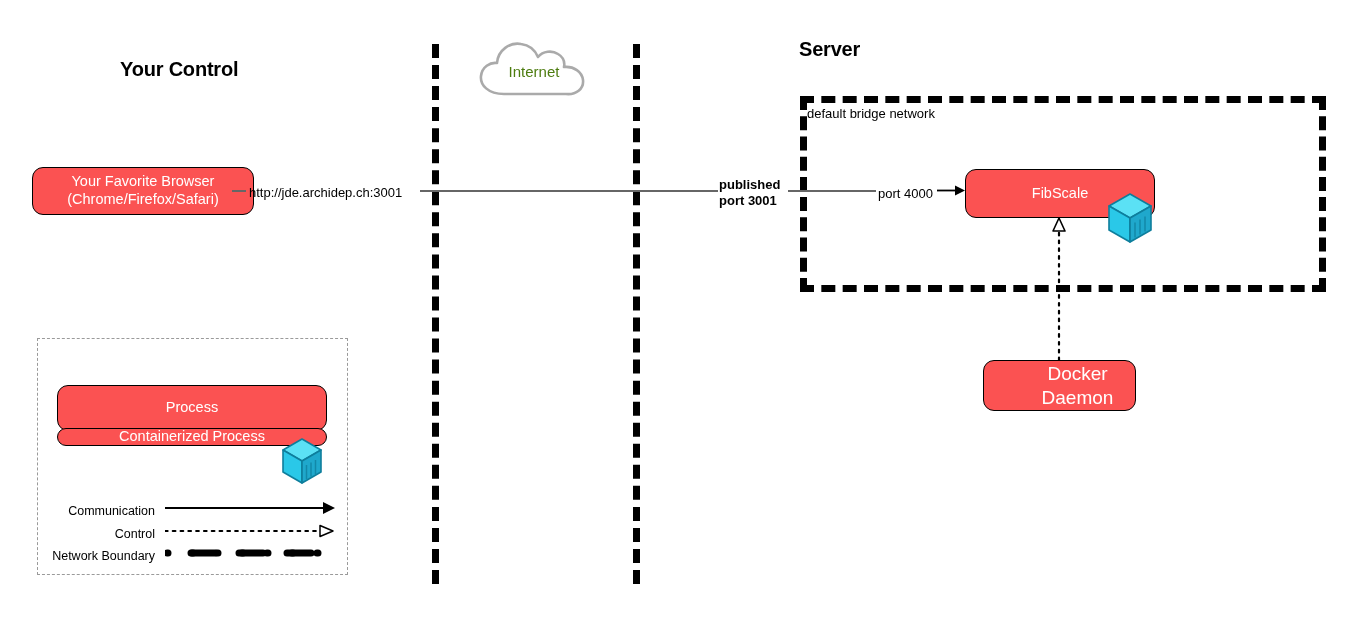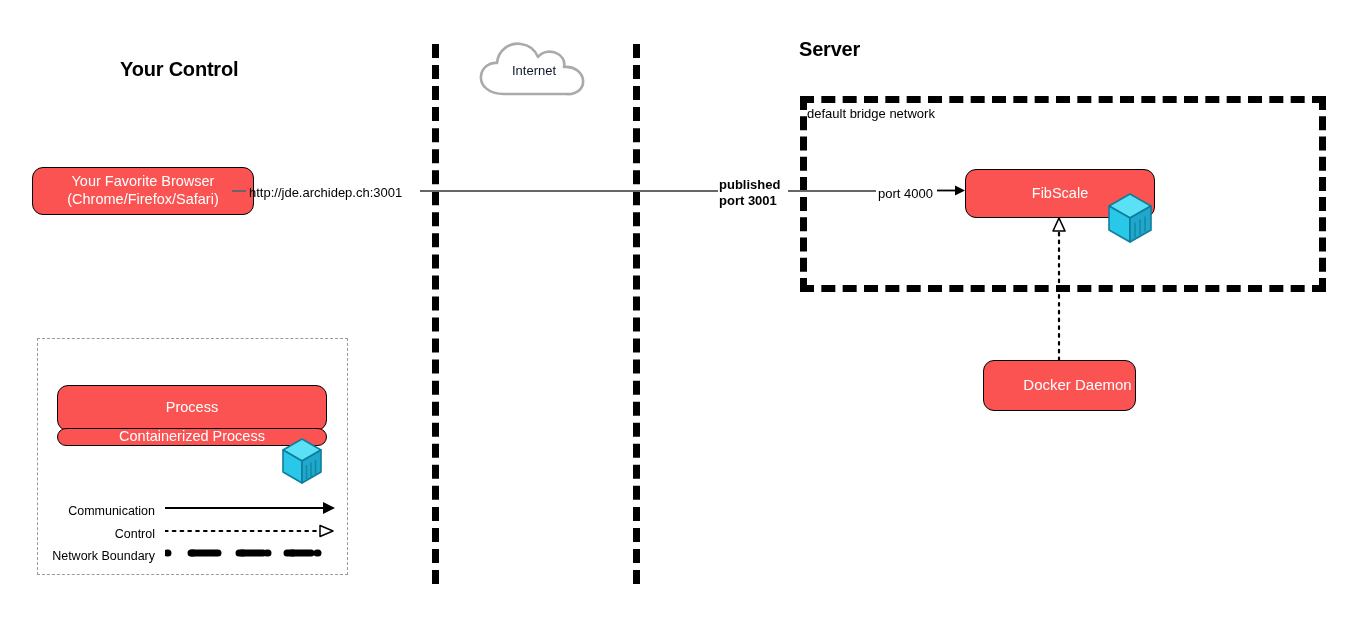--- a/index.html
+++ b/index.html
@@ -37,21 +37,21 @@
     border-radius: 11px;
     color: #ffffff;
     display: flex;
     align-items: center;
     justify-content: center;
     text-align: center;
     line-height: 1.22;
     font-size: 14.5px;
     white-space: pre-line;
   }
-  .proc.small { font-size: 15px; padding-left: 36px; }
+  .proc.small { font-size: 19px; padding-left: 36px; }
 
   
   .lbl {
     color: #000000;
     font-size: 13px;
     white-space: pre-line;
     line-height: 1.22;
   }
 
   
@@ -90,22 +90,22 @@
     color: #000000;
     text-align: right;
     white-space: nowrap;
   }
 
   
   .cube { position: absolute; }
 
   
   .cloud-text {
-    font-size: 13px;
-    color: #0f172a;
+    font-size: 15px;
+    color: #4d7c0f;
     text-align: center;
   }
 </style>
 </head>
 <body>
 
 <div id="stage">
 
   <div class="abs section-title" style="left:120px; top:58px;">Your Control</div>
 

